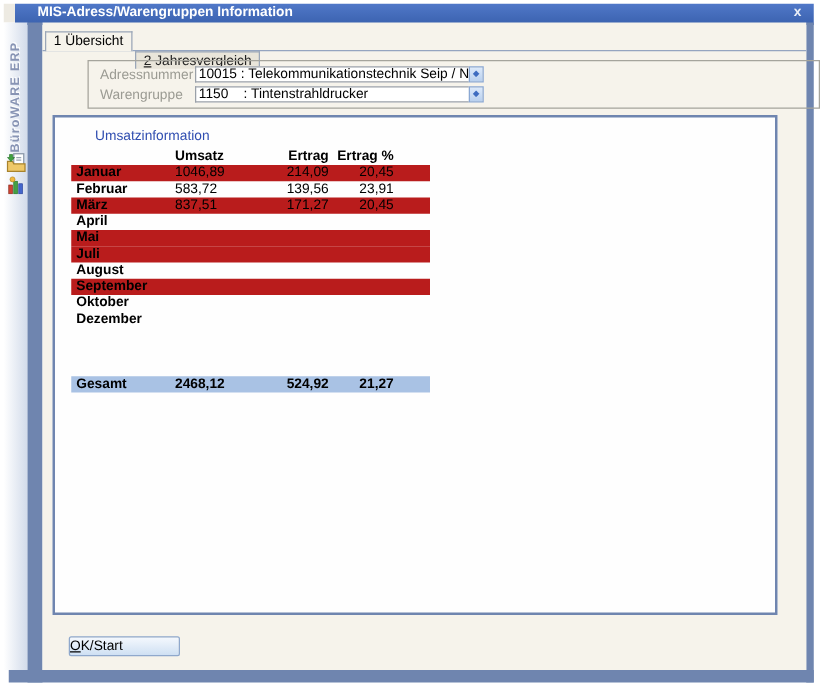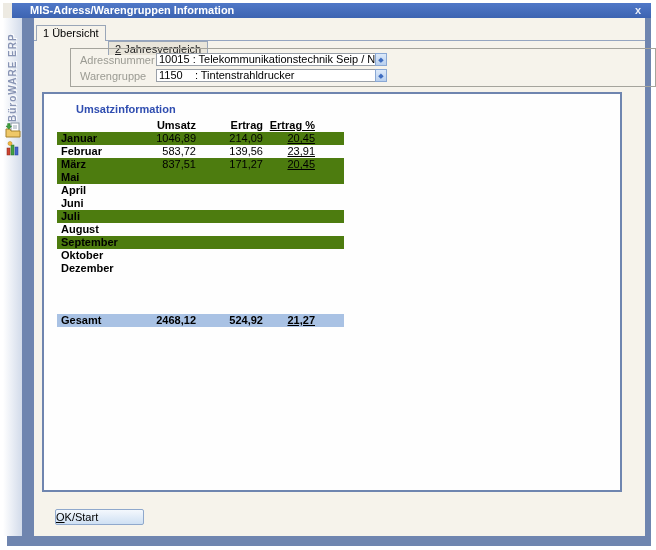--- a/index.html
+++ b/index.html
@@ -48,32 +48,32 @@
   .field-box { flex:1; background:#fff; border:1px solid #9aa0a8; border-right:none;
                line-height:11px; padding:0 2px; white-space:pre; overflow:hidden; }
   .field-box.centered { text-align:center; }
   .spinner { width:12px; height:13px; background:linear-gradient(#dce9fa,#b9d0ee);
              border:1px solid #8aa8d4; text-align:center; cursor:pointer; }
   .spinner::before { content:"◆"; font-size:7px; color:#3e6cc0; line-height:11px; display:block; }
 
   
   #report-panel { left:8px; top:74px; width:580px; height:400px;
                   background:#fefefe; border:2px solid #6f85af; }
-  #report-title { position:absolute; left:16px; top:9px; color:#2f4db0; font-weight:bold;padding-left:16px; }
+  #report-title { position:absolute; left:16px; top:9px; color:#2f4db0; font-weight:normal;padding-left:16px; }
 
   
   #umsatz-table { position:absolute; left:13px; top:24px; width:287px; }
   .trow { display:flex; height:13px; line-height:13px; }
   .thead { height:14px; line-height:14px; font-weight:bold; }
   .c1 { width:83px; padding-left:4px; font-weight:bold; overflow:hidden; }
-  .c2 { width:56px; text-align:right; }
+  .c2 { width:56px; }
   .c3 { width:67px; text-align:right; }
-  .c4 { width:52px; text-align:right;text-decoration:underline; }
+  .c4 { width:52px; text-align:right; }
   .c5 { flex:1; }
-  .trow.alt { background:#4d7c0f; }
+  .trow.alt { background:#b91c1c; }
   .trow.total { background:#a9c2e4; font-weight:bold;margin-top:39px; }
   .trow.total .c2, .trow.total .c3, .trow.total .c4 { font-weight:bold; }
 
   
   #ok-btn { left:21px; top:491px; width:89px; height:16px;
             background:linear-gradient(#f4f8fd,#cfe0f3);
             border:1px solid #8fa8cc; border-radius:2px;
             text-align:left; line-height:14px; cursor:pointer; }
   #ok-btn::first-letter { text-decoration:underline; }
 </style>
@@ -159,43 +159,36 @@
         </div>
 
         <div class="trow alt">
           <div class="c1">März</div>
           <div class="c2">837,51</div>
           <div class="c3">171,27</div>
           <div class="c4">20,45</div>
           <div class="c5"></div>
         </div>
 
+        <div class="trow">
+          <div class="c1">April</div>
+          <div class="c2"></div>
+          <div class="c3"></div>
+          <div class="c4"></div>
+          <div class="c5"></div>
+        </div>
+
         <div class="trow alt">
           <div class="c1">Mai</div>
           <div class="c2"></div>
           <div class="c3"></div>
           <div class="c4"></div>
           <div class="c5"></div>
         </div>
 
-        <div class="trow">
-          <div class="c1">April</div>
-          <div class="c2"></div>
-          <div class="c3"></div>
-          <div class="c4"></div>
-          <div class="c5"></div>
-        </div>
-
-        <div class="trow">
-          <div class="c1">Juni</div>
-          <div class="c2"></div>
-          <div class="c3"></div>
-          <div class="c4"></div>
-          <div class="c5"></div>
-        </div>
 
         <div class="trow alt">
           <div class="c1">Juli</div>
           <div class="c2"></div>
           <div class="c3"></div>
           <div class="c4"></div>
           <div class="c5"></div>
         </div>
 
         <div class="trow">

